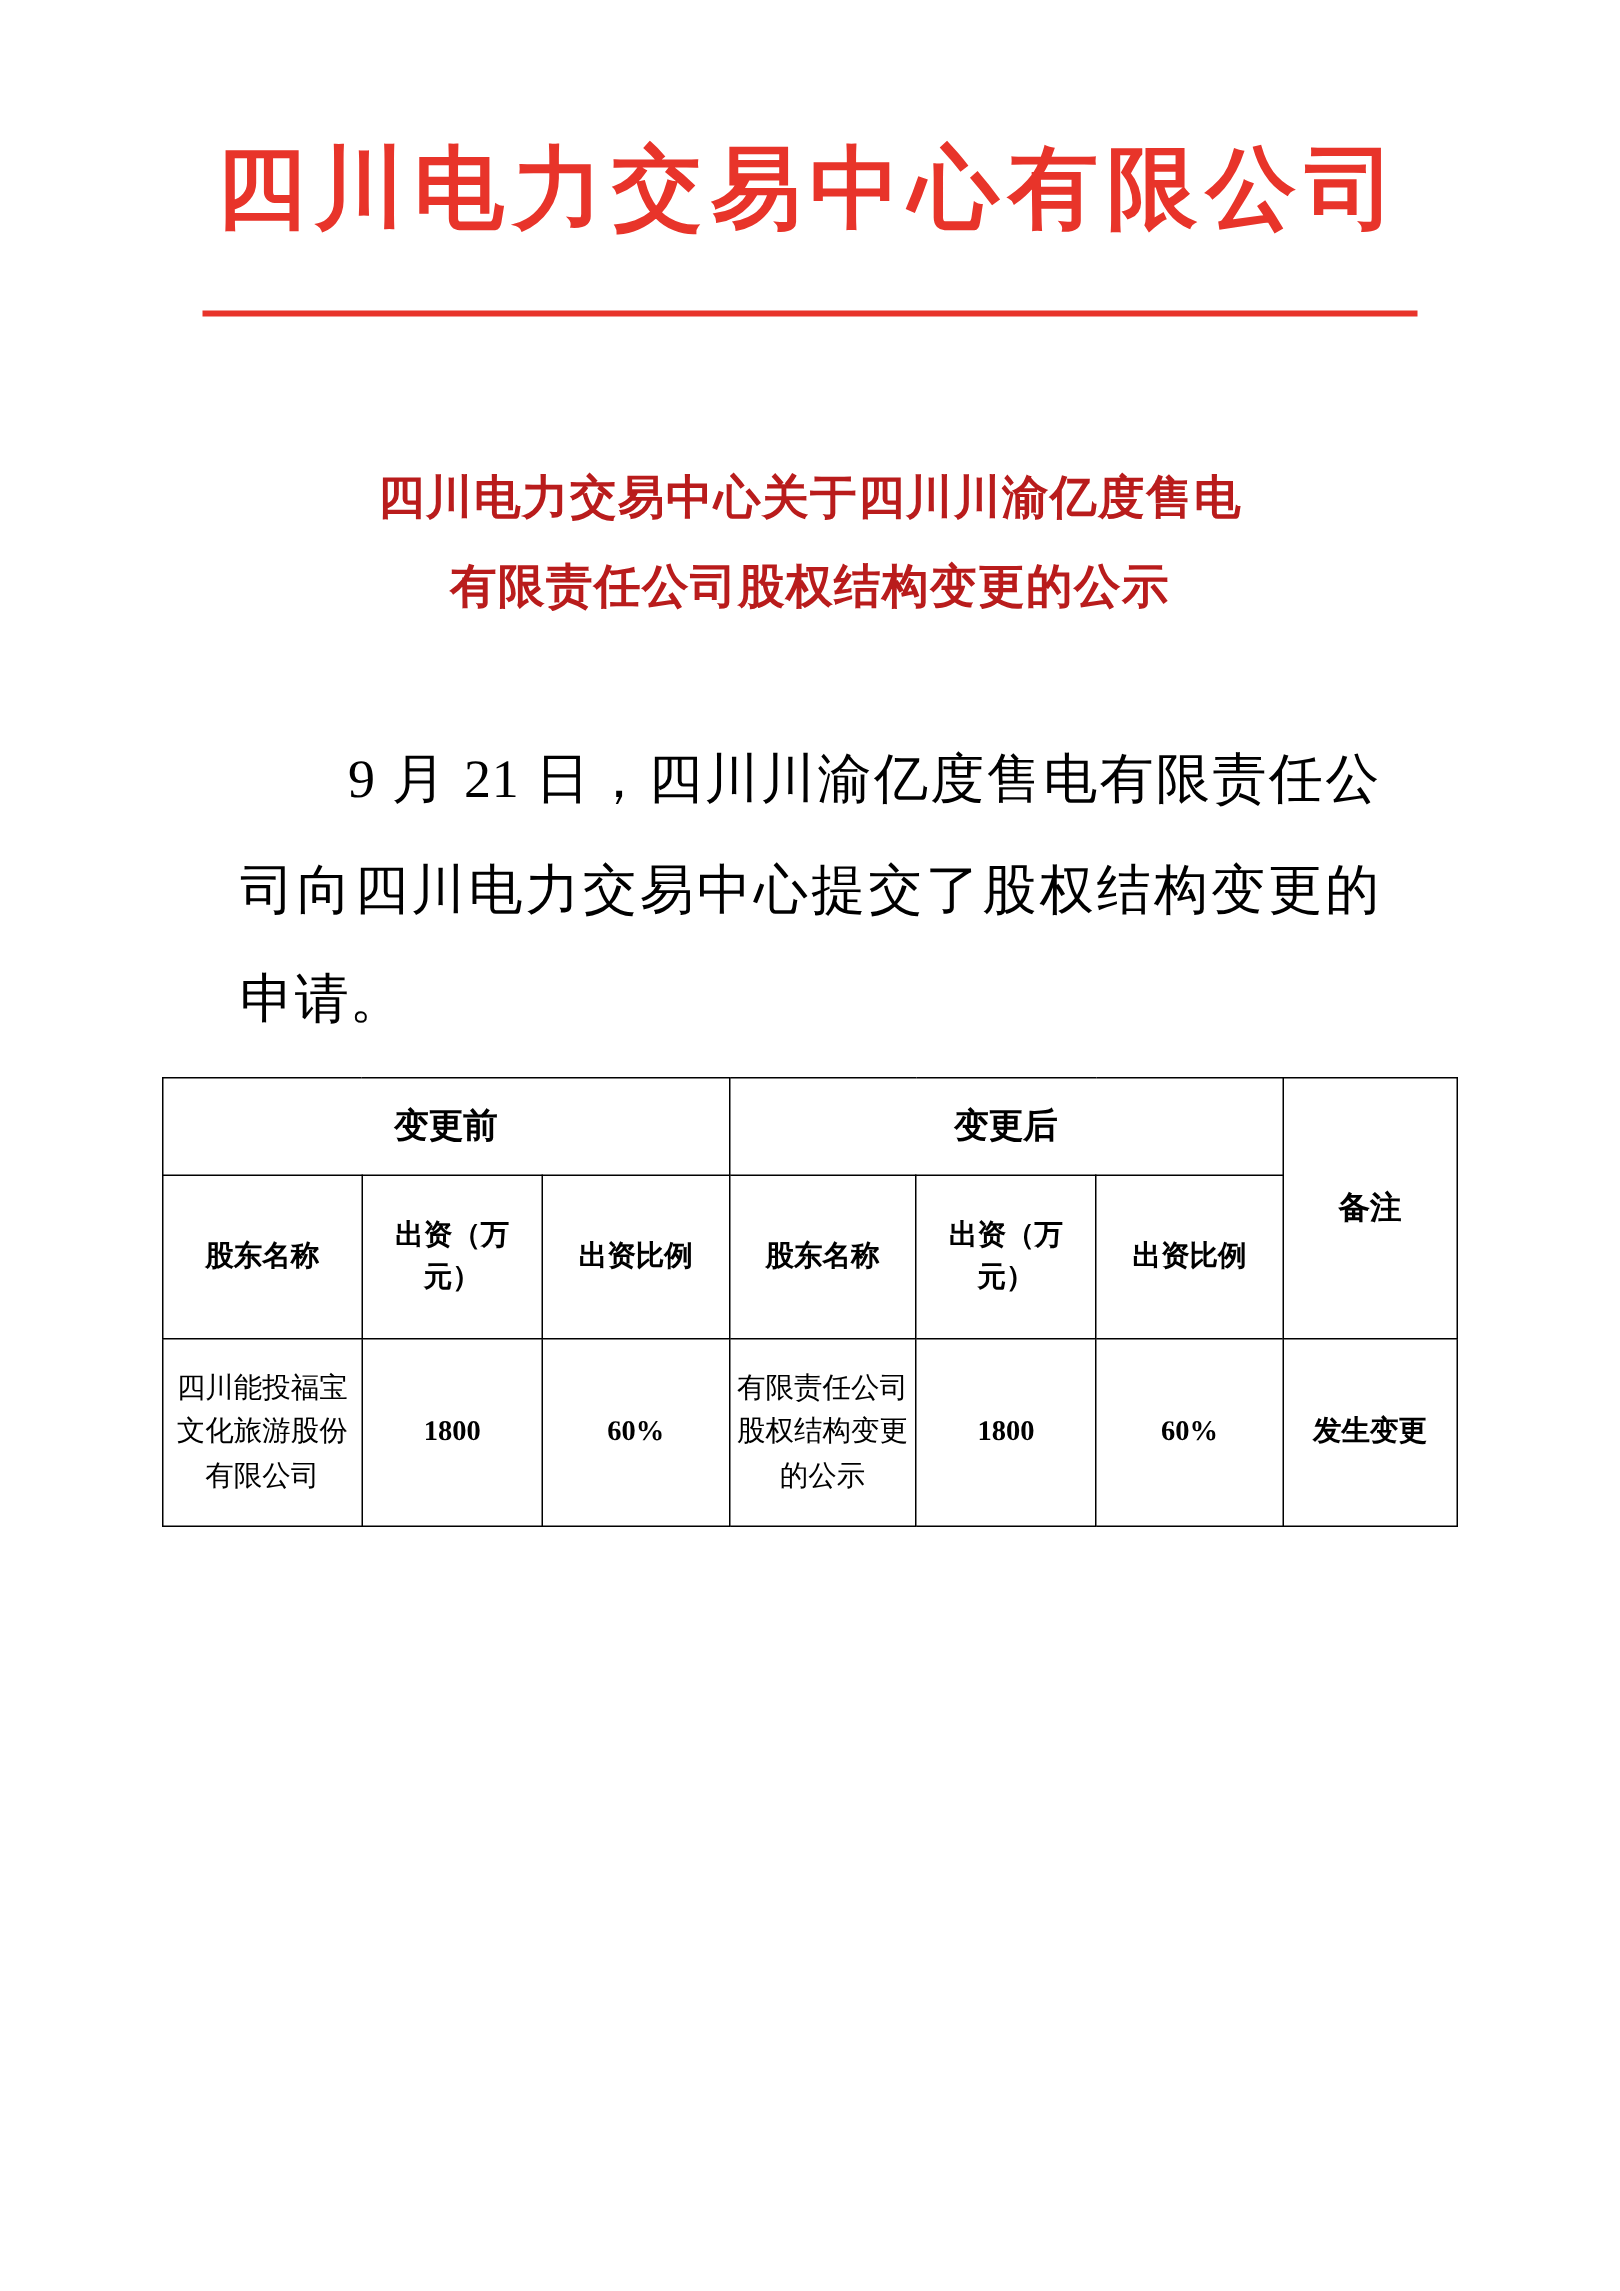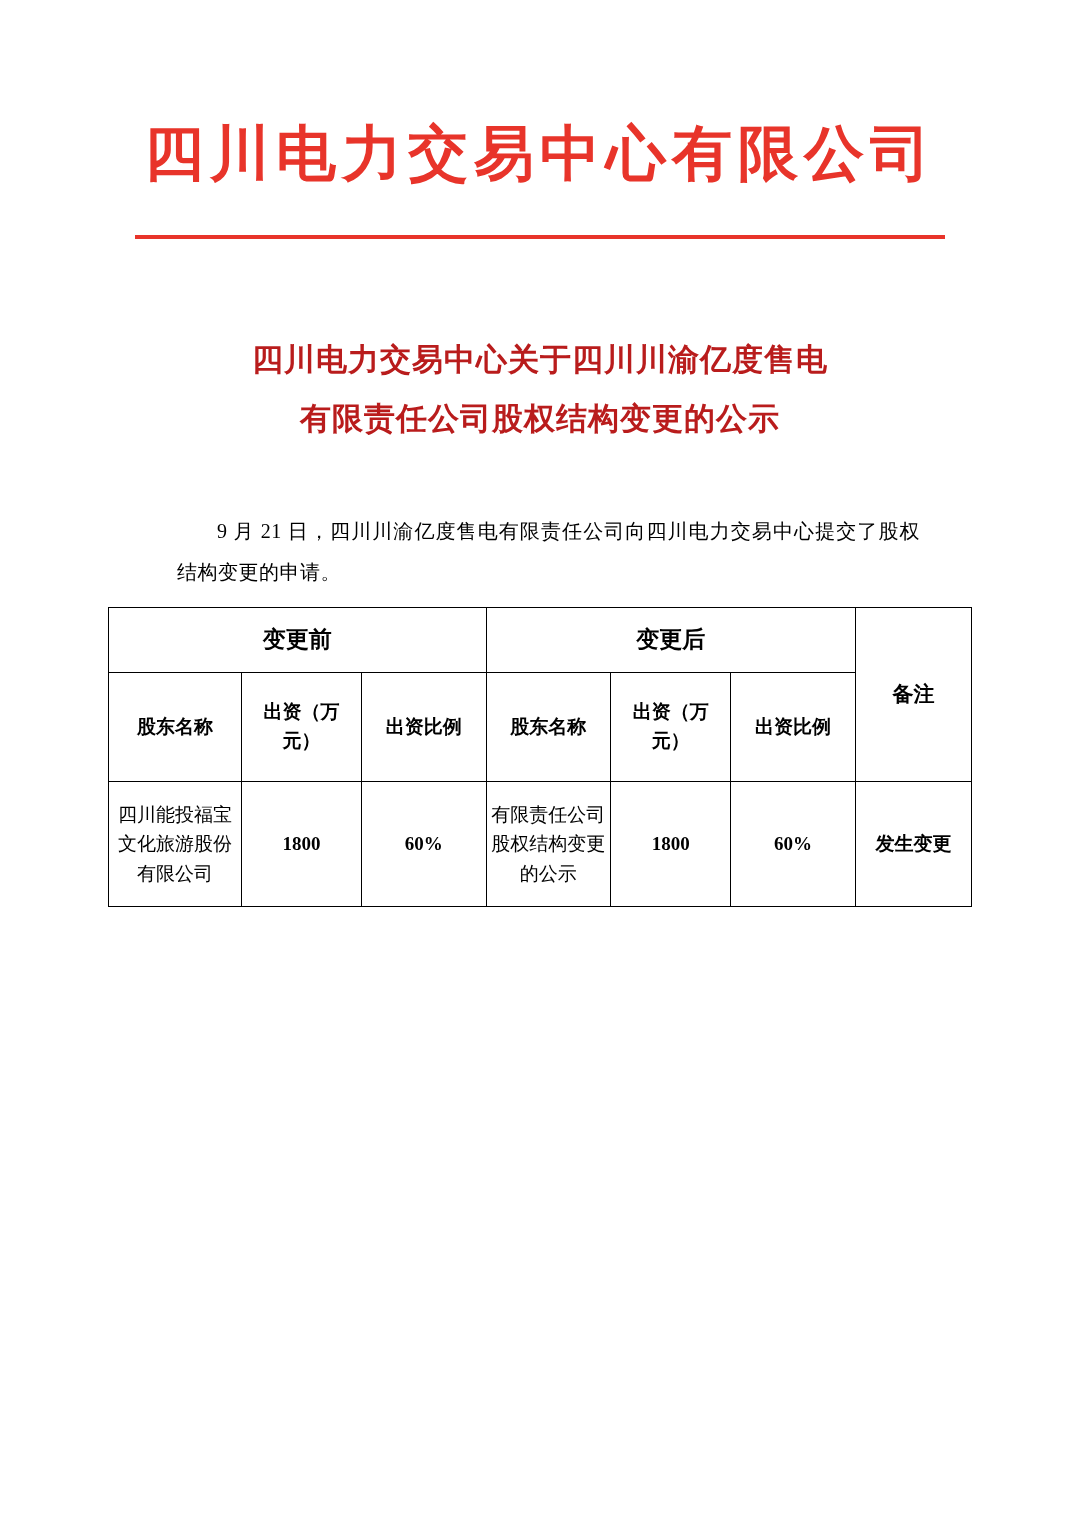--- a/index.html
+++ b/index.html
@@ -17,21 +17,21 @@
   .page {
     width: 1080px;
     min-height: 1527px;
     box-sizing: border-box;
     padding: 0;
     position: relative;
   }
   
   .letterhead {
     text-align: center;
-    padding-top: 120px;
+    padding-top: 92px;
   }
   .letterhead-title {
     color: #e8342a;
     font-family: "Liberation Serif", "DejaVu Serif", serif;
     font-weight: bold;
     font-size: 60px;
     letter-spacing: 6px;
     line-height: 1.15;
     white-space: nowrap;
   }
@@ -52,25 +52,25 @@
     letter-spacing: 1px;
     color: #b91c1c;
   }
   
   .body-wrap {
     margin: 62px auto 0 auto;
     width: 760px;
   }
   .para {
     text-indent: 2em;
-    font-size: 20px;
+    font-size: 36px;
     line-height: 2.05;
     letter-spacing: 0.5px;
     text-align: justify;
-    margin: 0 0 2px 17px;
+    margin: 0 0 2px 0;
   }
   .lead-in {
     margin-top: 52px;
     text-indent: 2em;
     font-size: 26px;
     line-height: 1.8;
   }
   
   .table-wrap {
     margin: 14px auto 0 auto;

